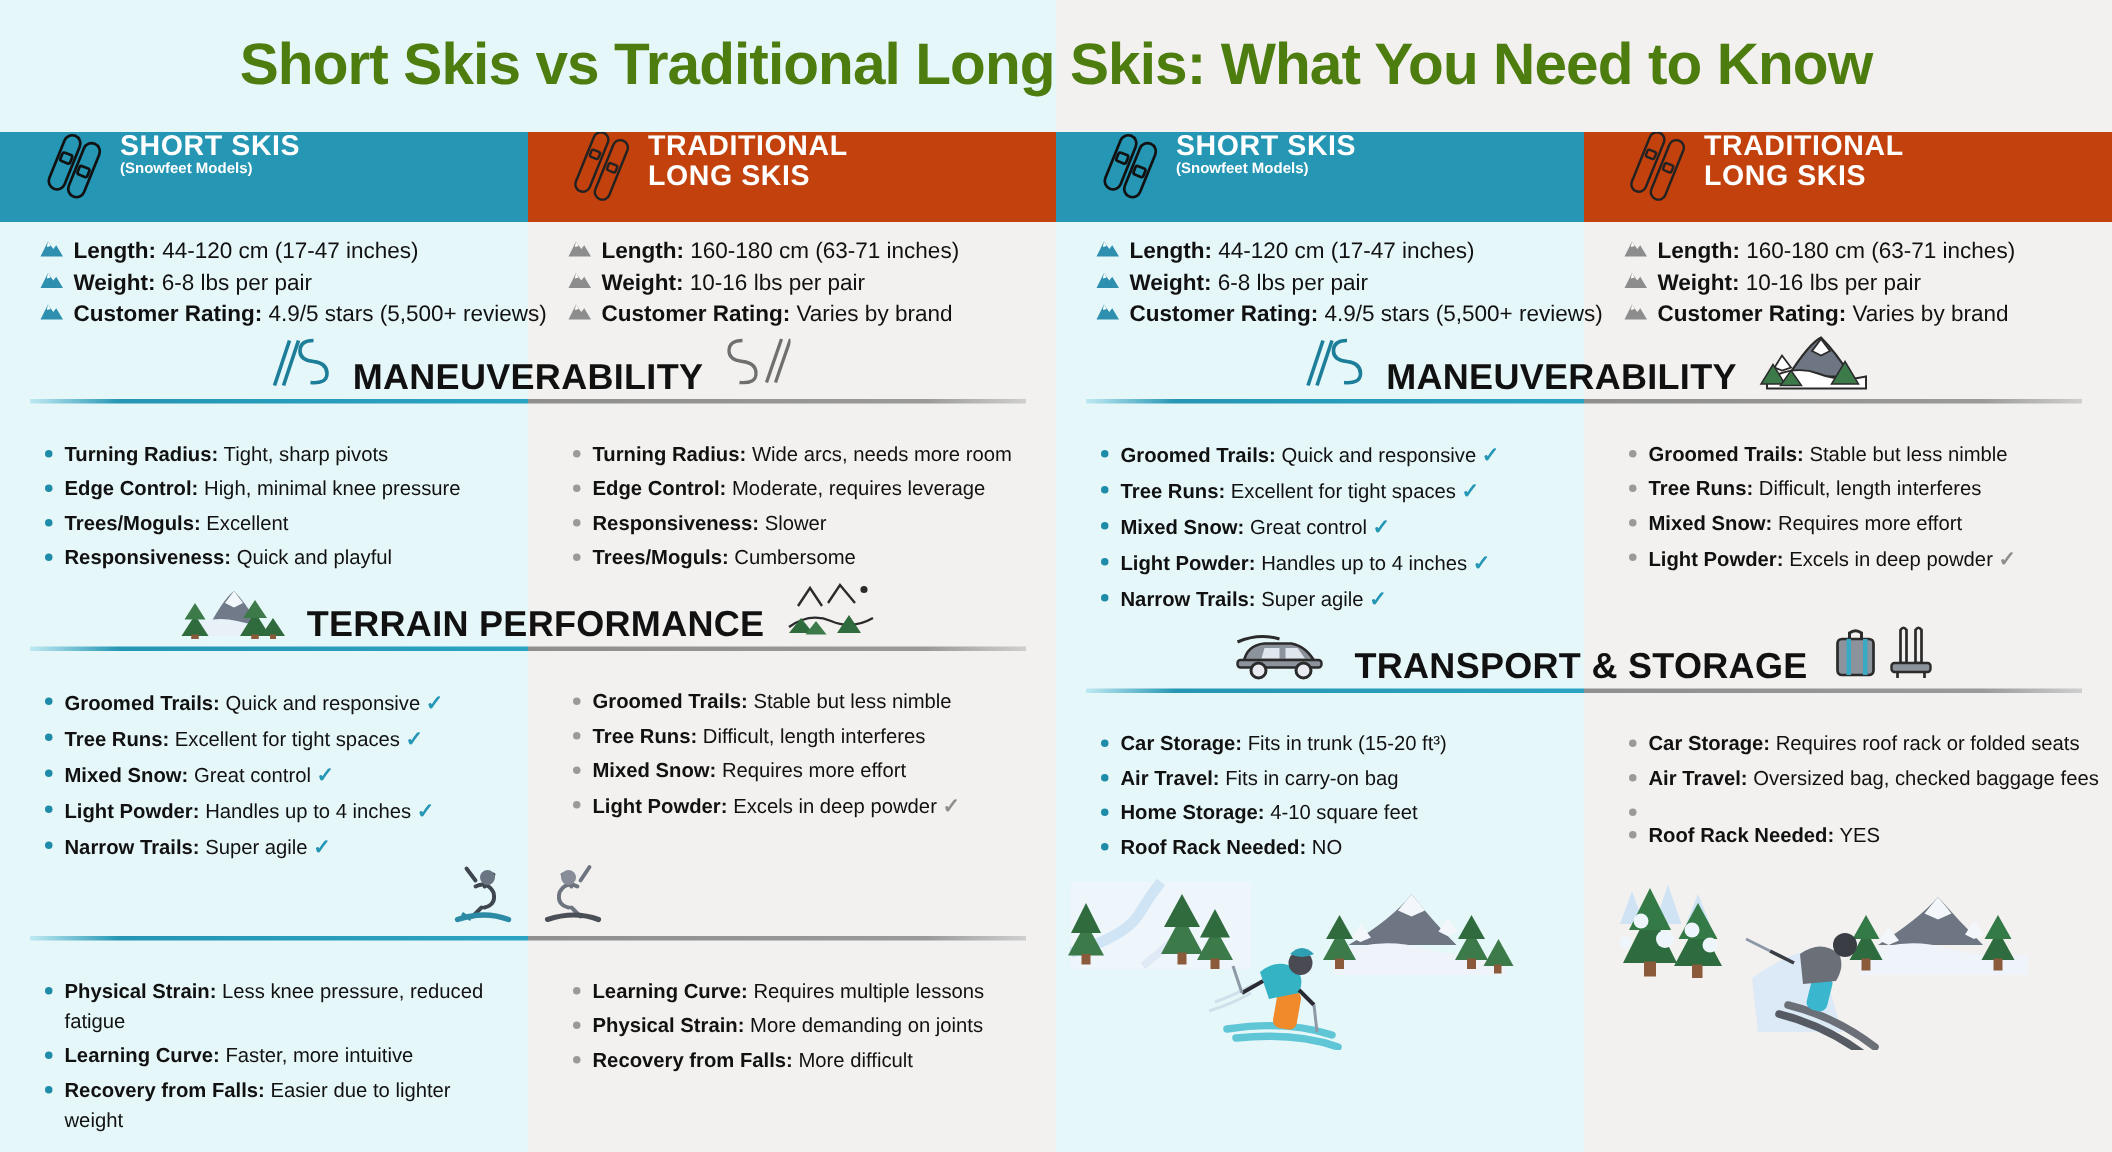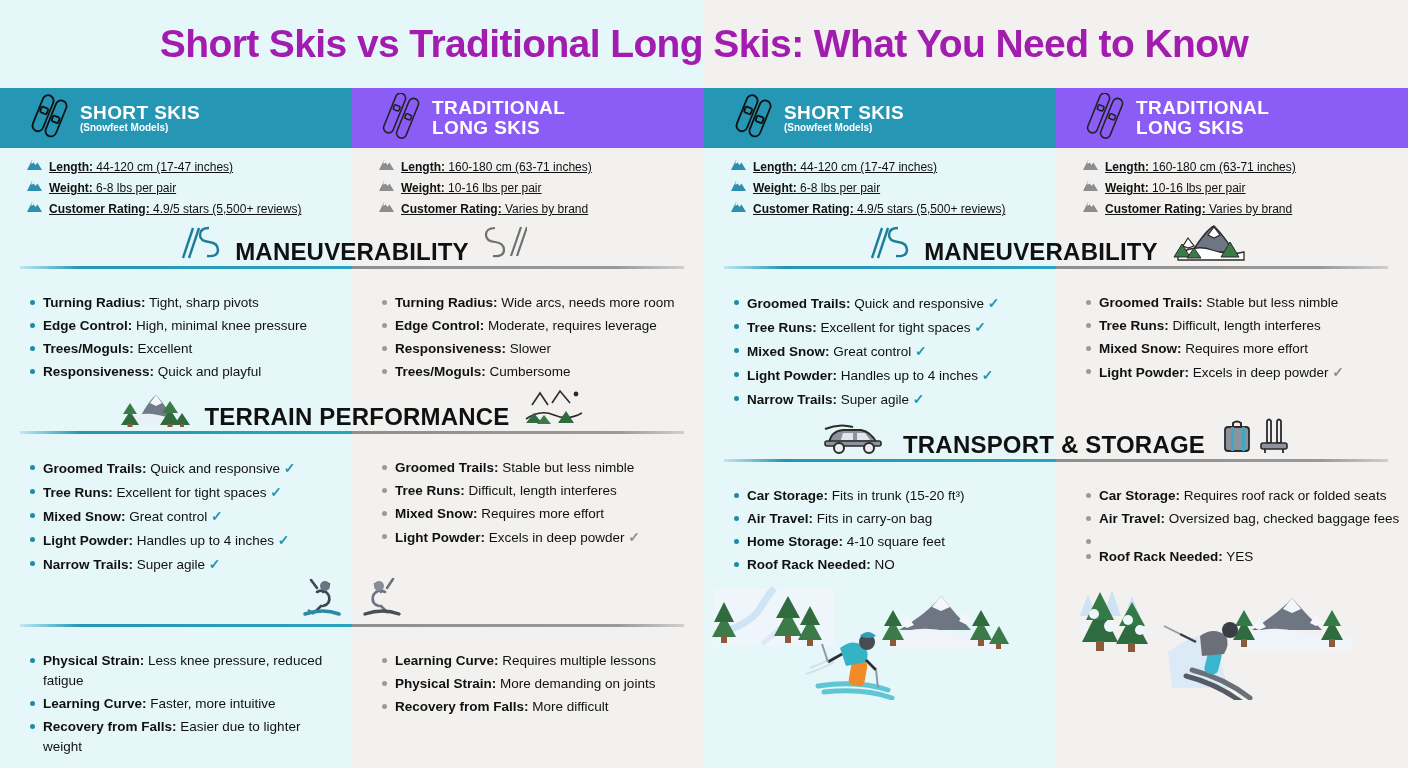--- a/index.html
+++ b/index.html
@@ -22,52 +22,52 @@
     height: 88px;
     position: relative;
     display: flex; align-items: center; justify-content: center;
     flex: 0 0 88px;
   }
   .title-bg { position: absolute; inset: 0; display: flex; }
   .title-bg .l { flex: 0 0 704px; background: #e6f7fa; }
   .title-bg .r { flex: 1; background: #f2f1ef; }
   .title-text {
     position: relative; z-index: 2;
-    font-size: 39px; font-weight: bold; color: #a21caf;
+    font-size: 39px; font-weight: bold; color: #4d7c0f;
     letter-spacing: -0.6px; white-space: nowrap;
   }
 
   
   .body-area { flex: 1; display: flex; position: relative; }
   .half { width: 704px; height: 680px; position: relative; display: flex; flex-direction: column; }
   .half-bgs { position: absolute; inset: 0; display: flex; }
   .half-bgs .colbg { height: 100%; }
   .bg-teal { width: 352px; background: #e6f7fa; }
   .bg-gray { width: 352px; background: #f2f1ef; }
 
   
   .col-headers { display: flex; height: 60px; position: relative; z-index: 3; }
   .col-head {
-    width: 352px; display: flex; align-items: center; gap: 10px;
+    width: 352px; display: flex; gap: 10px;
     padding-left: 30px; color: #ffffff;
   }
   .col-head.teal { background: #2596b4; }
-  .col-head.gray { background: #8b5cf6; }
+  .col-head.gray { background: #c2410c; }
   .col-head .ico { flex: 0 0 auto; display: block; }
   .col-head .ctext { line-height: 1.06; }
   .col-head .ct1 { font-size: 19px; font-weight: bold; letter-spacing: 0.4px; display: block; }
   .col-head .ct2 { font-size: 10px; font-weight: bold; display: block; }
   .col-head.gray .ct1 { font-size: 19px; }
 
   
   .specs { display: flex; position: relative; z-index: 2; padding-top: 9px; }
   .spec-col { width: 352px; padding-left: 26px; }
   .spec-li {
     display: flex; align-items: flex-end; gap: 6px;
-    font-size: 12px; line-height: 21px; color: #111; white-space: nowrap; text-decoration: underline;
+    font-size: 15px; line-height: 21px; color: #111; white-space: nowrap;
   }
   .spec-li b { font-weight: bold; }
 
   
   .section { position: relative; z-index: 2; }
   .sec-head {
     height: 46px; display: flex; align-items: flex-end; justify-content: center;
     gap: 14px; position: relative;
   }
   .sec-title {

